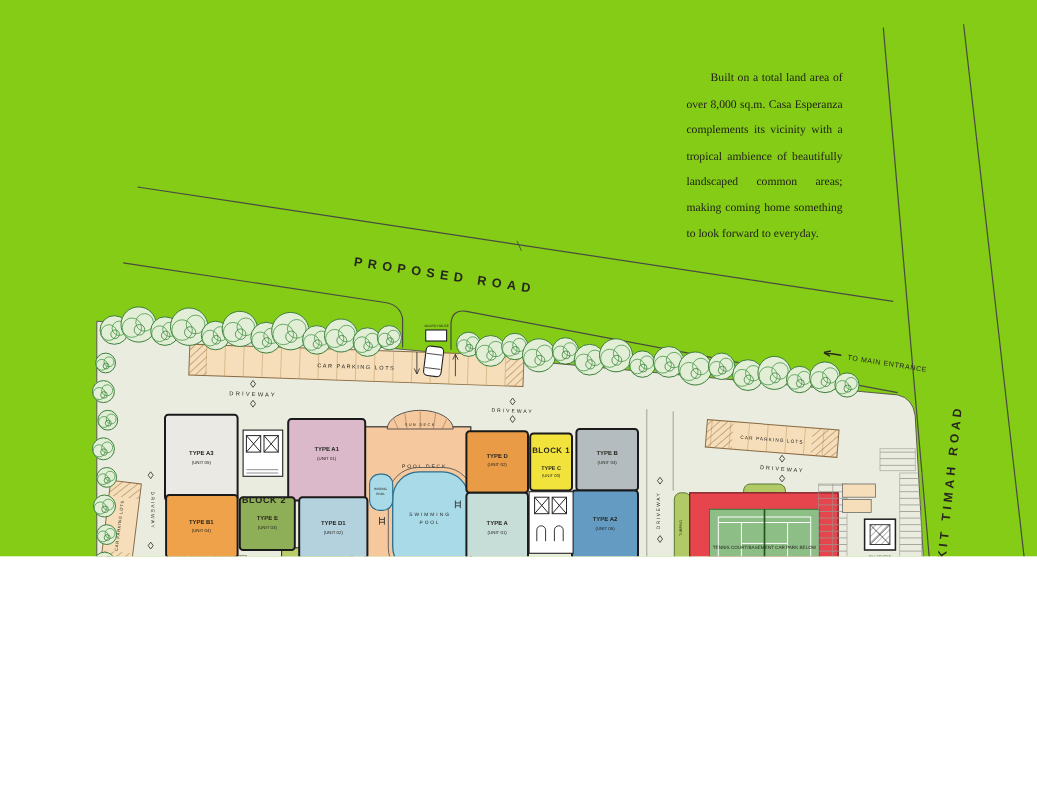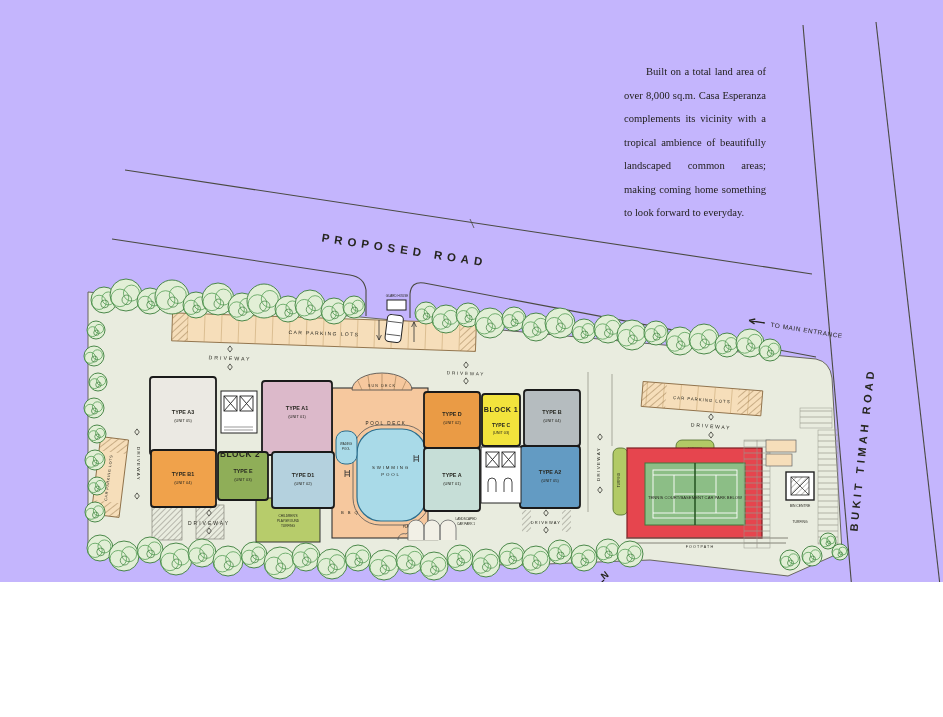--- a/index.html
+++ b/index.html
@@ -1,16 +1,16 @@
 <!DOCTYPE html>
 <html><head>
 <meta charset="utf-8">
 <style>
   html,body{margin:0;padding:0;background:#ffffff;}
-  .page{position:relative;width:943px;height:582px;background:#c4b5fd;overflow:hidden;
+  .page{position:relative;width:943px;height:506px;background:#84cc16;overflow:hidden;
         font-family:"Liberation Sans",sans-serif;}
   .intro{position:absolute;left:624px;top:60px;width:142px;
          font-family:"Liberation Serif",serif;font-size:10.6px;line-height:23.5px;
          text-align:justify;text-indent:22px;color:#1e1d18;}
   svg{position:absolute;left:0;top:0;}
   svg text{fill:#26261f;font-family:"Liberation Sans",sans-serif;}
   .b{font-weight:bold;}
 </style>
 </head>
 <body>

